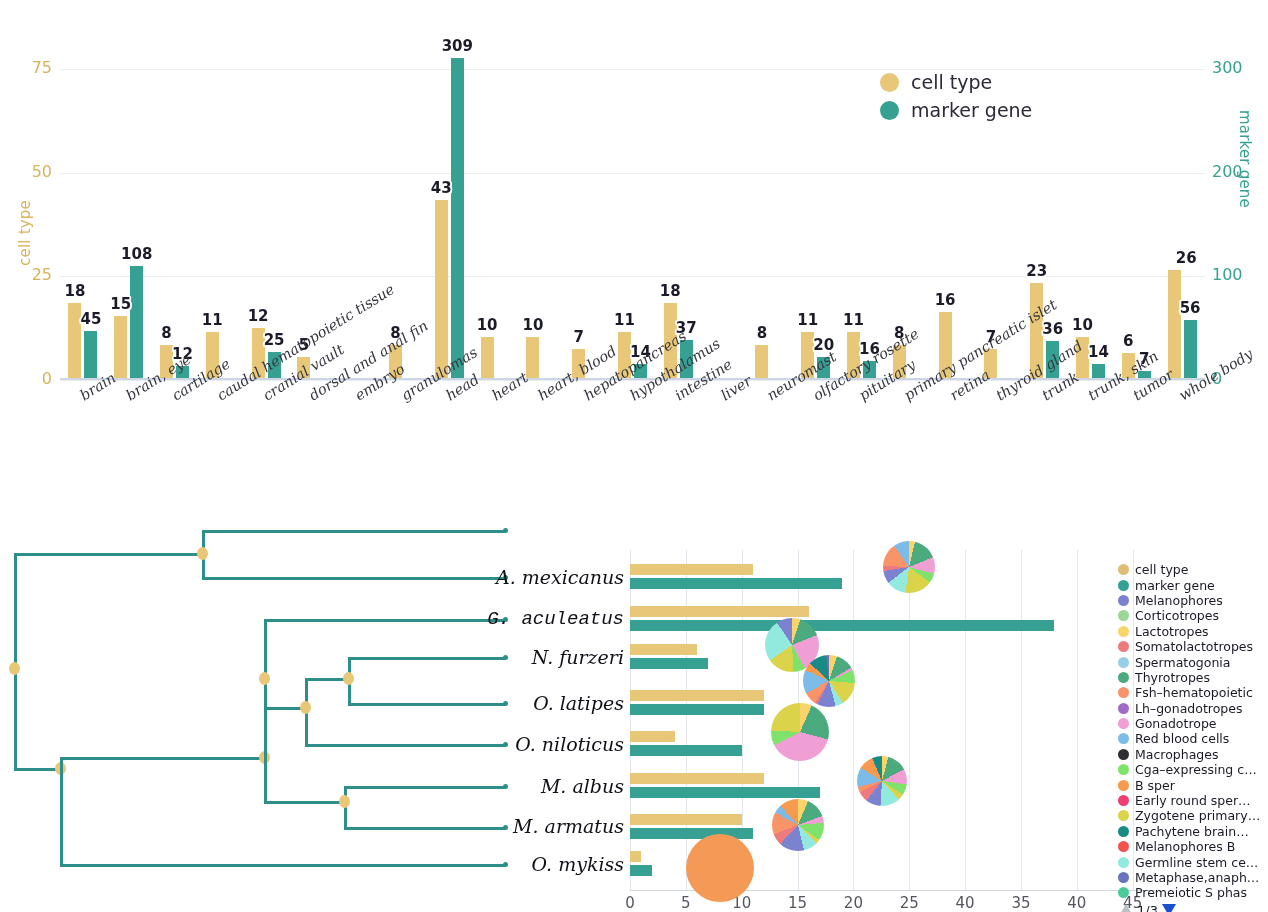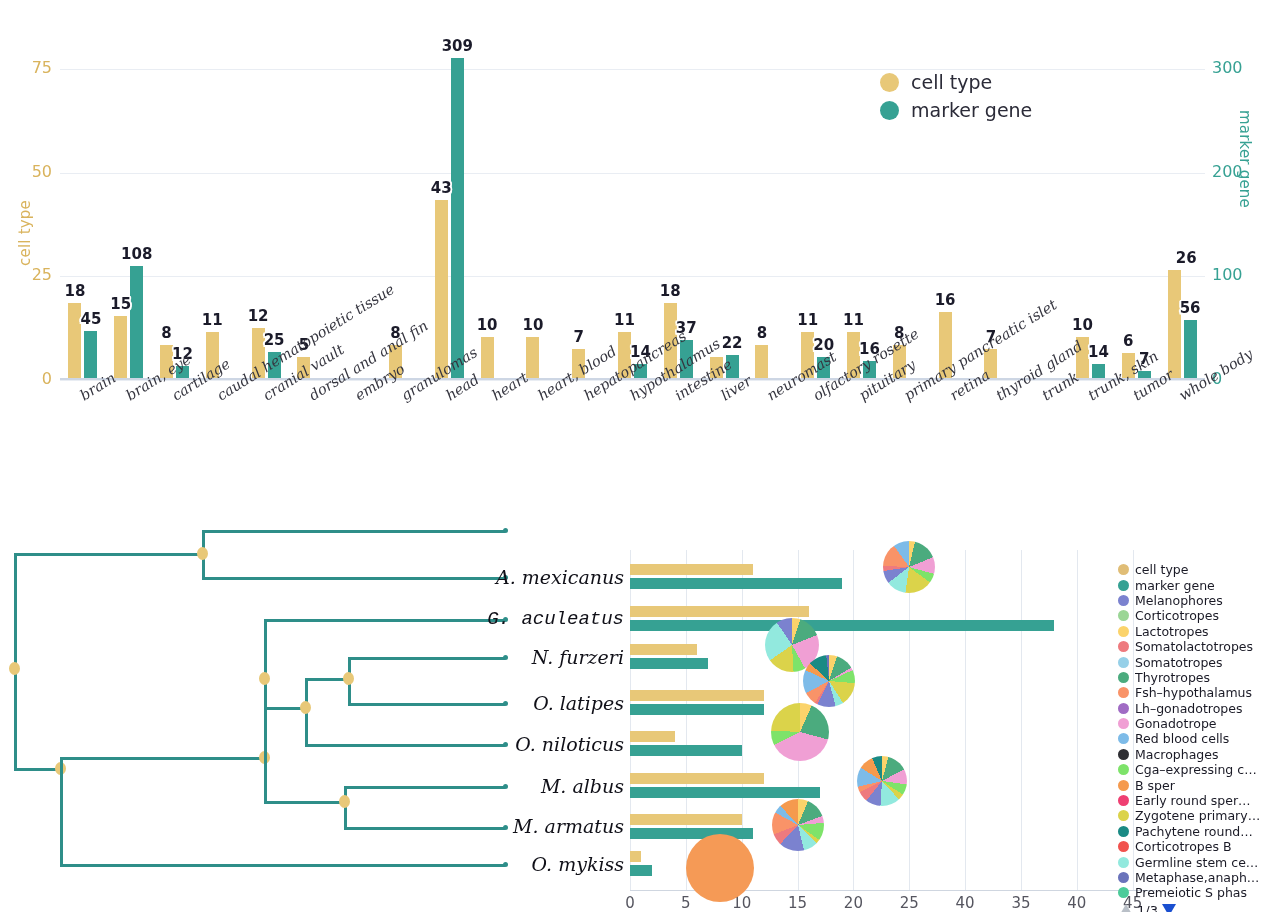--- a/index.html
+++ b/index.html
@@ -203,25 +203,20 @@
           <div class="bar mg" style="width: 13px; height: 14.5122px; left: 24.4px;"></div>
           <div class="barlabel" style="left: 14.9px; bottom: 48.6098px;">11</div>
           <div class="barlabel" style="left: 30.9px; bottom: 17.5122px;">14</div>
         </div>
         <div class="bargroup" style="left: 595.4px; width: 45.8px;">
           <div class="bar ct" style="width: 13px; height: 74.6341px; left: 8.4px;"></div>
           <div class="bar mg" style="width: 13px; height: 38.3537px; left: 24.4px;"></div>
           <div class="barlabel" style="left: 14.9px; bottom: 77.6341px;">18</div>
           <div class="barlabel" style="left: 30.9px; bottom: 41.3537px; margin-top: 28px;">37</div>
         </div>
-        <div class="bargroup" style="left: 641.2px; width: 45.8px;">
-          <div class="bar ct" style="width: 13px; height: 20.7317px; left: 8.4px;"></div>
-          <div class="bar mg" style="width: 13px; height: 22.8049px; left: 24.4px;"></div>
-          <div class="barlabel" style="left: 30.9px; bottom: 25.8049px;">22</div>
-        </div>
         <div class="bargroup" style="left: 687px; width: 45.8px;">
           <div class="bar ct" style="width: 13px; height: 33.1707px; left: 8.4px;"></div>
           <div class="bar mg" style="width: 13px; height: 0px; left: 24.4px;"></div>
           <div class="barlabel" style="left: 14.9px; bottom: 36.1707px;">8</div>
         </div>
         <div class="bargroup" style="left: 732.8px; width: 45.8px;">
           <div class="bar ct" style="width: 13px; height: 45.6098px; left: 8.4px;"></div>
           <div class="bar mg" style="width: 13px; height: 20.7317px; left: 24.4px;"></div>
           <div class="barlabel" style="left: 14.9px; bottom: 48.6098px;">11</div>
           <div class="barlabel" style="left: 30.9px; bottom: 23.7317px;">20</div>
@@ -239,20 +234,26 @@
         </div>
         <div class="bargroup" style="left: 870.2px; width: 45.8px;">
           <div class="bar ct" style="width: 13px; height: 66.3415px; left: 8.4px;"></div>
           <div class="bar mg" style="width: 13px; height: 0px; left: 24.4px;"></div>
           <div class="barlabel" style="left: 14.9px; bottom: 69.3415px;">16</div>
         </div>
         <div class="bargroup" style="left: 916px; width: 45.8px;">
           <div class="bar ct" style="width: 13px; height: 29.0244px; left: 8.4px;"></div>
           <div class="bar mg" style="width: 13px; height: 0px; left: 24.4px;"></div>
           <div class="barlabel" style="left: 14.9px; bottom: 32.0244px;">7</div>
+        </div>
+        <div class="bargroup" style="left: 961.8px; width: 45.8px;">
+          <div class="bar ct" style="width: 13px; height: 95.3659px; left: 8.4px;"></div>
+          <div class="bar mg" style="width: 13px; height: 37.3171px; left: 24.4px;"></div>
+          <div class="barlabel" style="left: 14.9px; bottom: 98.3659px;">23</div>
+          <div class="barlabel" style="left: 30.9px; bottom: 40.3171px;">36</div>
         </div>
         <div class="bargroup" style="left: 1007.6px; width: 45.8px;">
           <div class="bar ct" style="width: 13px; height: 41.4634px; left: 8.4px;"></div>
           <div class="bar mg" style="width: 13px; height: 14.5122px; left: 24.4px;"></div>
           <div class="barlabel" style="left: 14.9px; bottom: 44.4634px;">10</div>
           <div class="barlabel" style="left: 30.9px; bottom: 17.5122px;">14</div>
         </div>
         <div class="bargroup" style="left: 1053.4px; width: 45.8px;">
           <div class="bar ct" style="width: 13px; height: 24.878px; left: 8.4px;"></div>
           <div class="bar mg" style="width: 13px; height: 7.2561px; left: 24.4px;"></div>
@@ -443,29 +444,29 @@
         <div class="sl-row">
           <div class="sl-dot" style="background: rgb(251, 211, 107);"></div>
           <div class="sl-text">Lactotropes</div>
         </div>
         <div class="sl-row">
           <div class="sl-dot" style="background: rgb(238, 122, 126);"></div>
           <div class="sl-text">Somatolactotropes</div>
         </div>
         <div class="sl-row">
           <div class="sl-dot" style="background: rgb(150, 208, 232);"></div>
-          <div class="sl-text">Somatotropes</div>
+          <div class="sl-text">Spermatogonia</div>
         </div>
         <div class="sl-row">
           <div class="sl-dot" style="background: rgb(75, 171, 126);"></div>
           <div class="sl-text">Thyrotropes</div>
         </div>
         <div class="sl-row">
           <div class="sl-dot" style="background: rgb(249, 147, 104);"></div>
-          <div class="sl-text">Fsh–hypothalamus</div>
+          <div class="sl-text">Fsh–hematopoietic</div>
         </div>
         <div class="sl-row">
           <div class="sl-dot" style="background: rgb(160, 107, 196);"></div>
           <div class="sl-text">Lh–gonadotropes</div>
         </div>
         <div class="sl-row">
           <div class="sl-dot" style="background: rgb(240, 159, 212);"></div>
           <div class="sl-text">Gonadotrope</div>
         </div>
         <div class="sl-row">
@@ -487,25 +488,25 @@
         <div class="sl-row">
           <div class="sl-dot" style="background: rgb(239, 63, 114);"></div>
           <div class="sl-text">Early round sper…</div>
         </div>
         <div class="sl-row">
           <div class="sl-dot" style="background: rgb(219, 211, 74);"></div>
           <div class="sl-text">Zygotene primary…</div>
         </div>
         <div class="sl-row">
           <div class="sl-dot" style="background: rgb(26, 138, 132);"></div>
-          <div class="sl-text">Pachytene round…</div>
+          <div class="sl-text">Pachytene brain…</div>
         </div>
         <div class="sl-row">
           <div class="sl-dot" style="background: rgb(241, 82, 78);"></div>
-          <div class="sl-text">Corticotropes B</div>
+          <div class="sl-text">Melanophores B</div>
         </div>
         <div class="sl-row">
           <div class="sl-dot" style="background: rgb(146, 233, 222);"></div>
           <div class="sl-text">Germline stem ce…</div>
         </div>
         <div class="sl-row">
           <div class="sl-dot" style="background: rgb(106, 115, 187);"></div>
           <div class="sl-text">Metaphase,anaph…</div>
         </div>
         <div class="sl-row">

